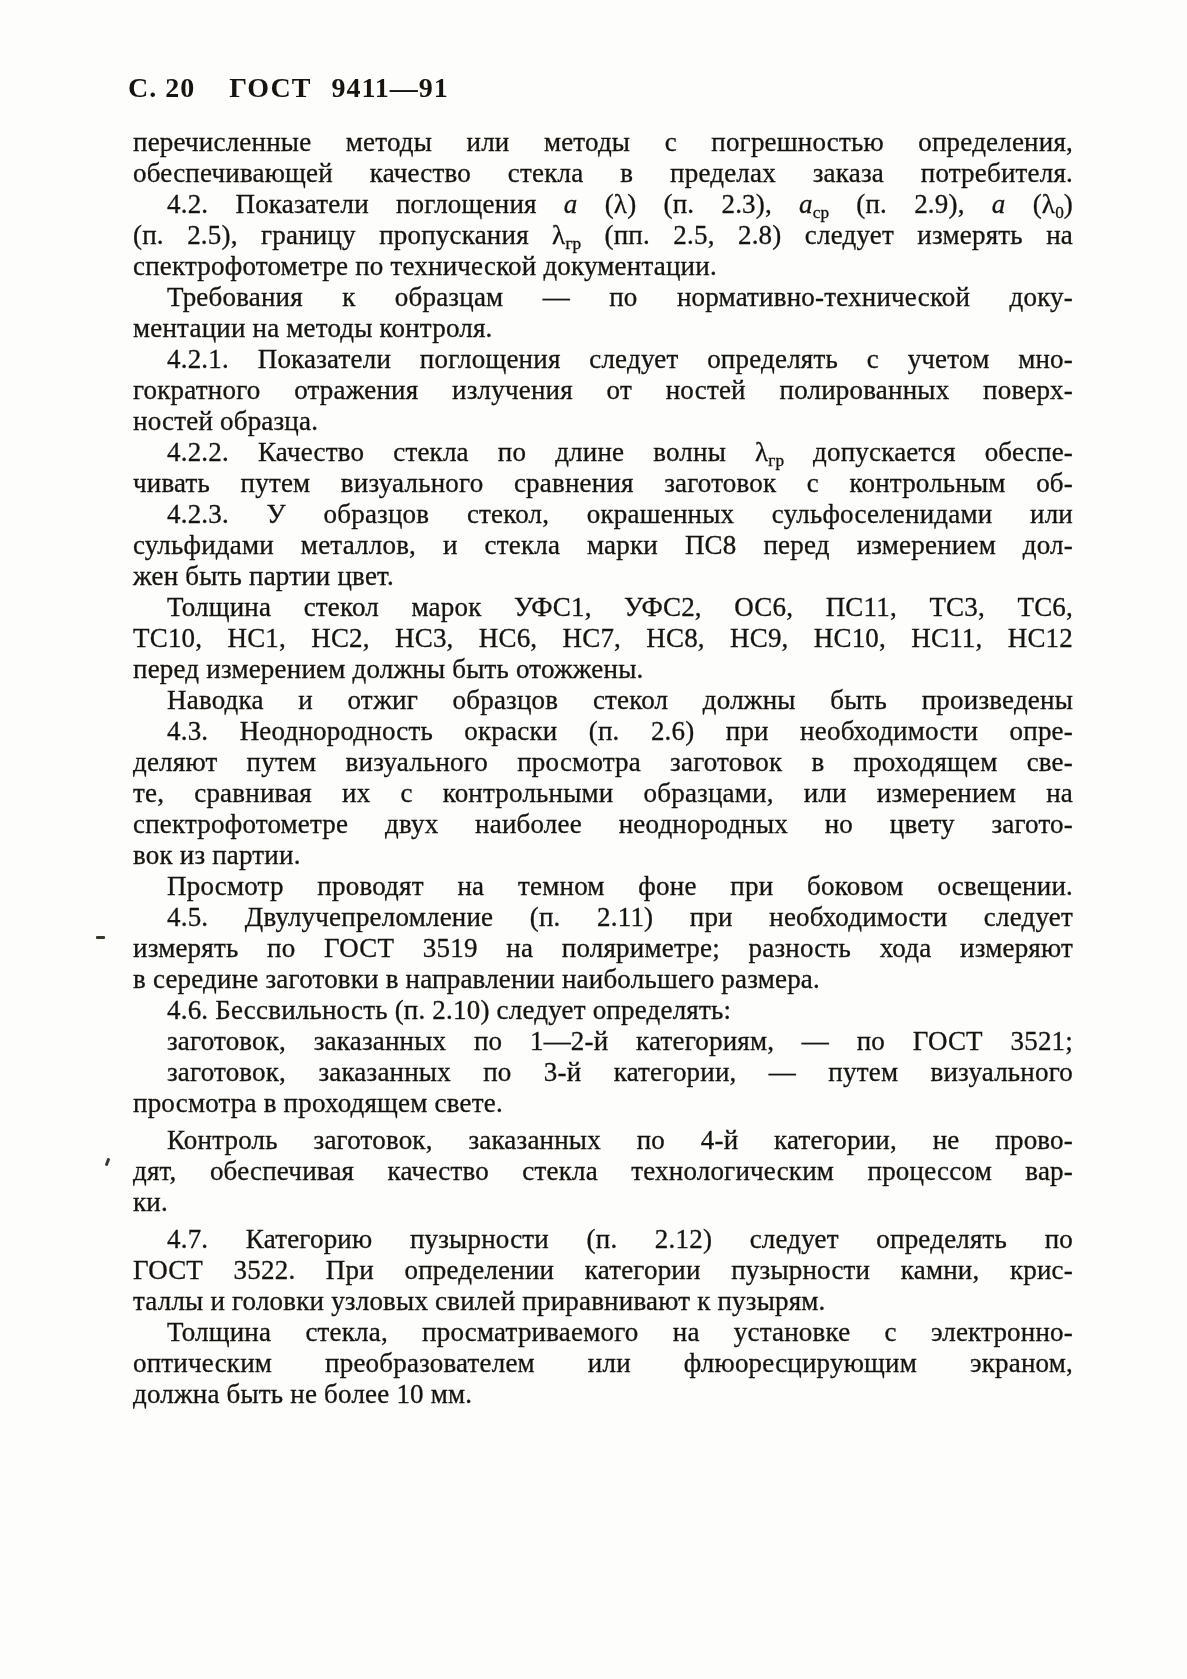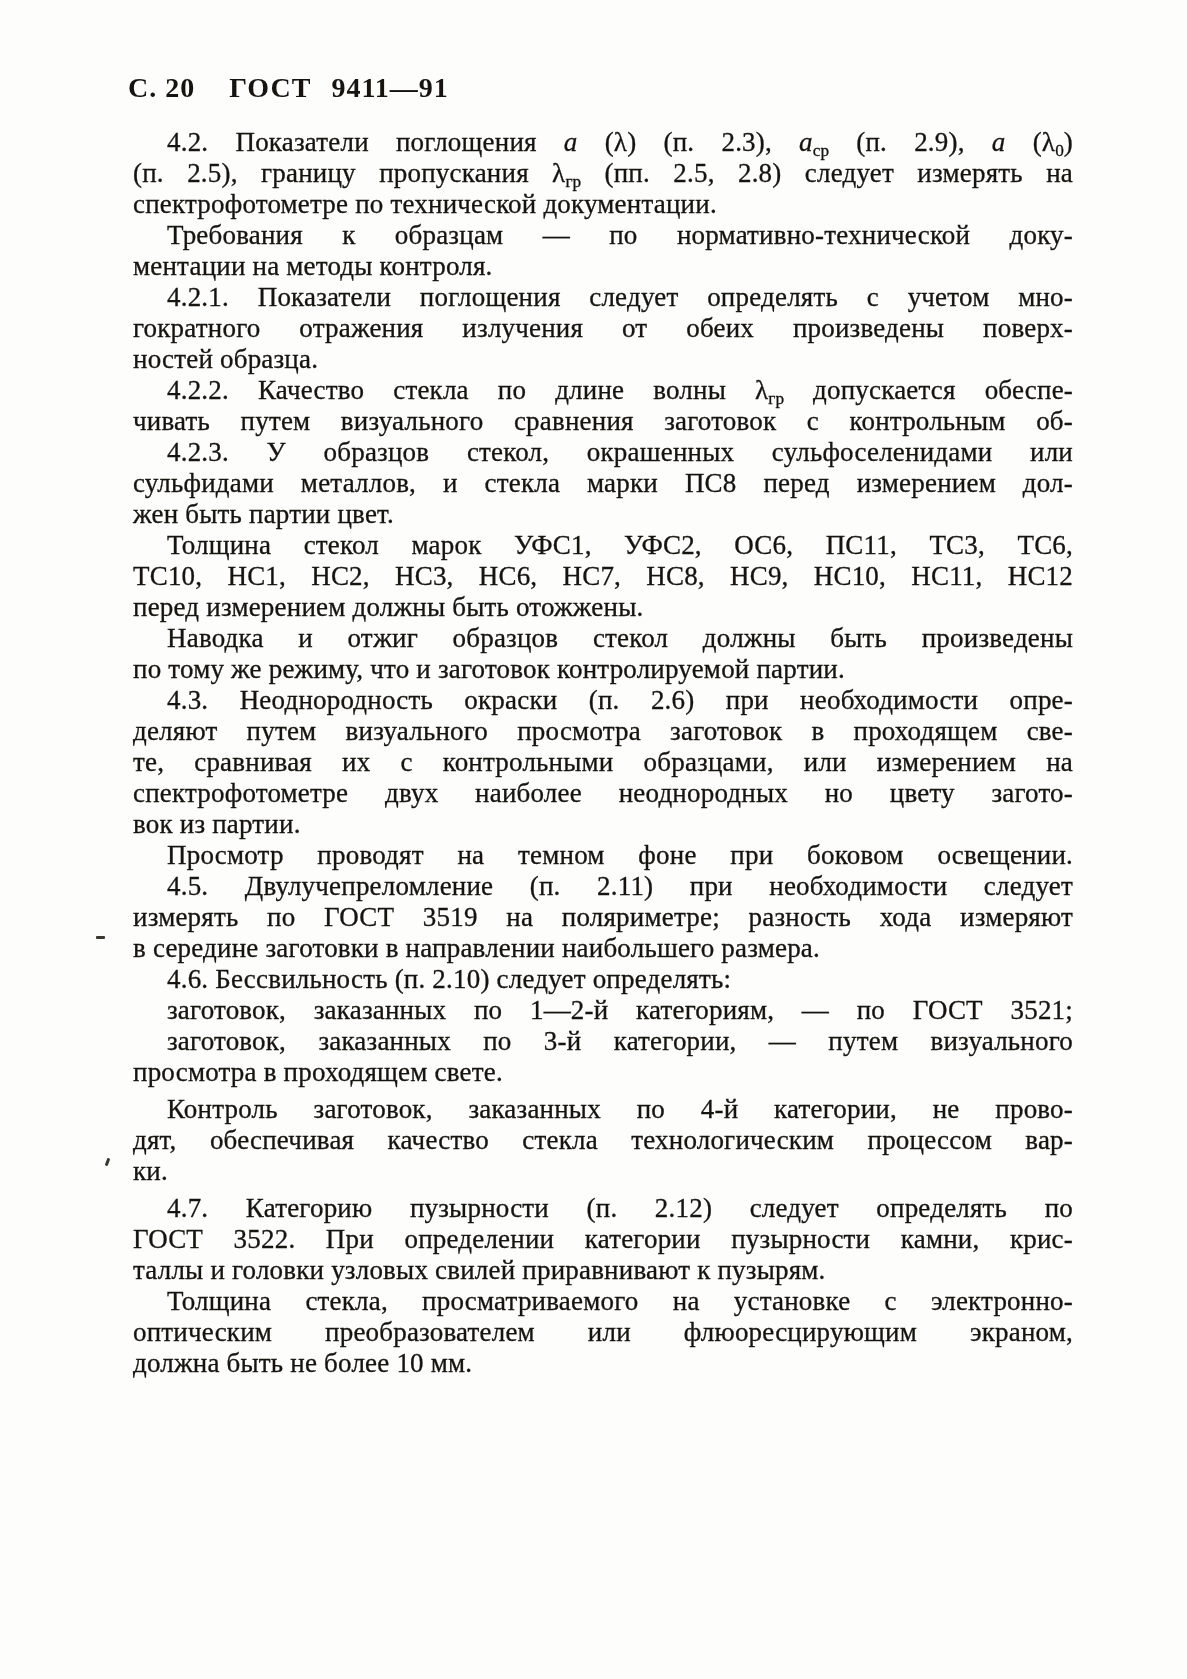--- a/index.html
+++ b/index.html
@@ -62,50 +62,53 @@
 <div class="page">
 
   <div class="scan-header">
     <span class="h-label">С. 20</span>
     <span class="h-gost">ГОСТ</span>
     <span class="h-number">9411—91</span>
   </div>
 
   <div class="doc-body" id="doc-body">
       <div class="para">
+        <div class="line j"><span>перечисленные методы или методы с погрешностью определения,</span></div>
+        <div class="line j"><span>обеспечивающей качество стекла в пределах заказа потребителя.</span></div>
+      </div>
+      <div class="para">
         <div class="line j ind"><span>4.2. Показатели поглощения </span><span class="it">а</span><span> (λ) (п. 2.3), </span><span class="it">а</span><span class="sb">ср</span><span> (п. 2.9), </span><span class="it">а</span><span> (λ</span><span class="sb">0</span><span>)</span></div>
         <div class="line j"><span>(п. 2.5), границу пропускания λ</span><span class="sb">гр</span><span> (пп. 2.5, 2.8) следует измерять на</span></div>
         <div class="line"><span>спектрофотометре по технической документации.</span></div>
       </div>
       <div class="para">
         <div class="line j ind"><span>Требования к образцам — по нормативно-технической доку-</span></div>
         <div class="line"><span>ментации на методы контроля.</span></div>
       </div>
       <div class="para">
         <div class="line j ind"><span>4.2.1. Показатели поглощения следует определять с учетом мно-</span></div>
-        <div class="line j"><span>гократного отражения излучения от обеих произведены поверх-</span></div>
+        <div class="line j"><span>гократного отражения излучения от ностей полированных поверх-</span></div>
         <div class="line"><span>ностей образца.</span></div>
       </div>
       <div class="para">
         <div class="line j ind"><span>4.2.2. Качество стекла по длине волны λ</span><span class="sb">гр</span><span> допускается обеспе-</span></div>
         <div class="line j"><span>чивать путем визуального сравнения заготовок с контрольным об-</span></div>
       </div>
       <div class="para">
         <div class="line j ind"><span>4.2.3. У образцов стекол, окрашенных сульфоселенидами или</span></div>
         <div class="line j"><span>сульфидами металлов, и стекла марки ПС8 перед измерением дол-</span></div>
         <div class="line"><span>жен быть партии цвет.</span></div>
       </div>
       <div class="para">
         <div class="line j ind"><span>Толщина стекол марок УФС1, УФС2, ОС6, ПС11, ТС3, ТС6,</span></div>
         <div class="line j"><span>ТС10, НС1, НС2, НС3, НС6, НС7, НС8, НС9, НС10, НС11, НС12</span></div>
         <div class="line"><span>перед измерением должны быть отожжены.</span></div>
       </div>
       <div class="para">
         <div class="line j ind"><span>Наводка и отжиг образцов стекол должны быть произведены</span></div>
-        <div class="line"><span>по тому же режиму, что и заготовок контролируемой партии.</span></div>
       </div>
       <div class="para">
         <div class="line j ind"><span>4.3. Неоднородность окраски (п. 2.6) при необходимости опре-</span></div>
         <div class="line j"><span>деляют путем визуального просмотра заготовок в проходящем све-</span></div>
         <div class="line j"><span>те, сравнивая их с контрольными образцами, или измерением на</span></div>
         <div class="line j"><span>спектрофотометре двух наиболее неоднородных но цвету загото-</span></div>
         <div class="line"><span>вок из партии.</span></div>
       </div>
       <div class="para">
         <div class="line j ind"><span>Просмотр проводят на темном фоне при боковом освещении.</span></div>

